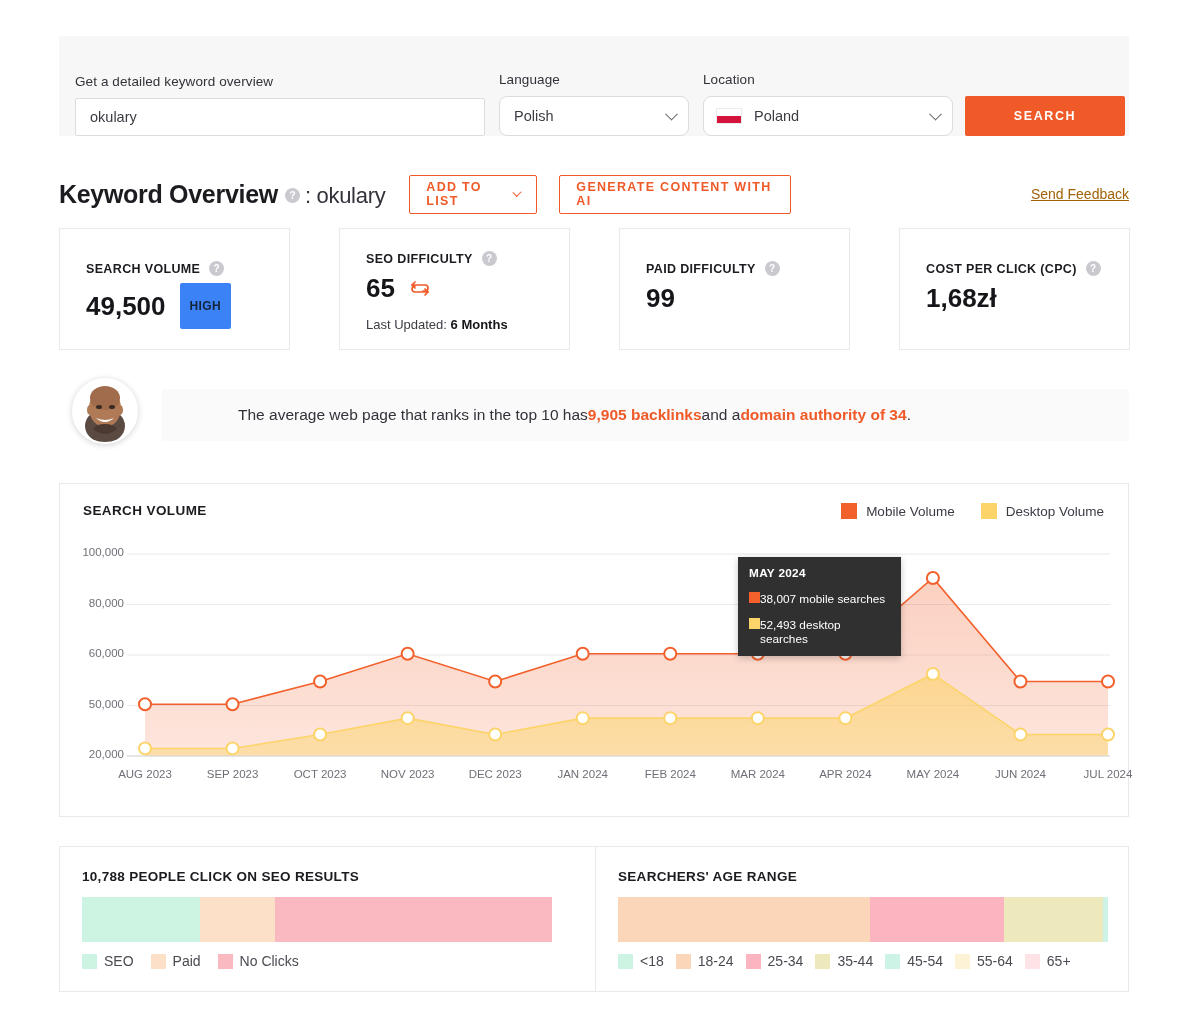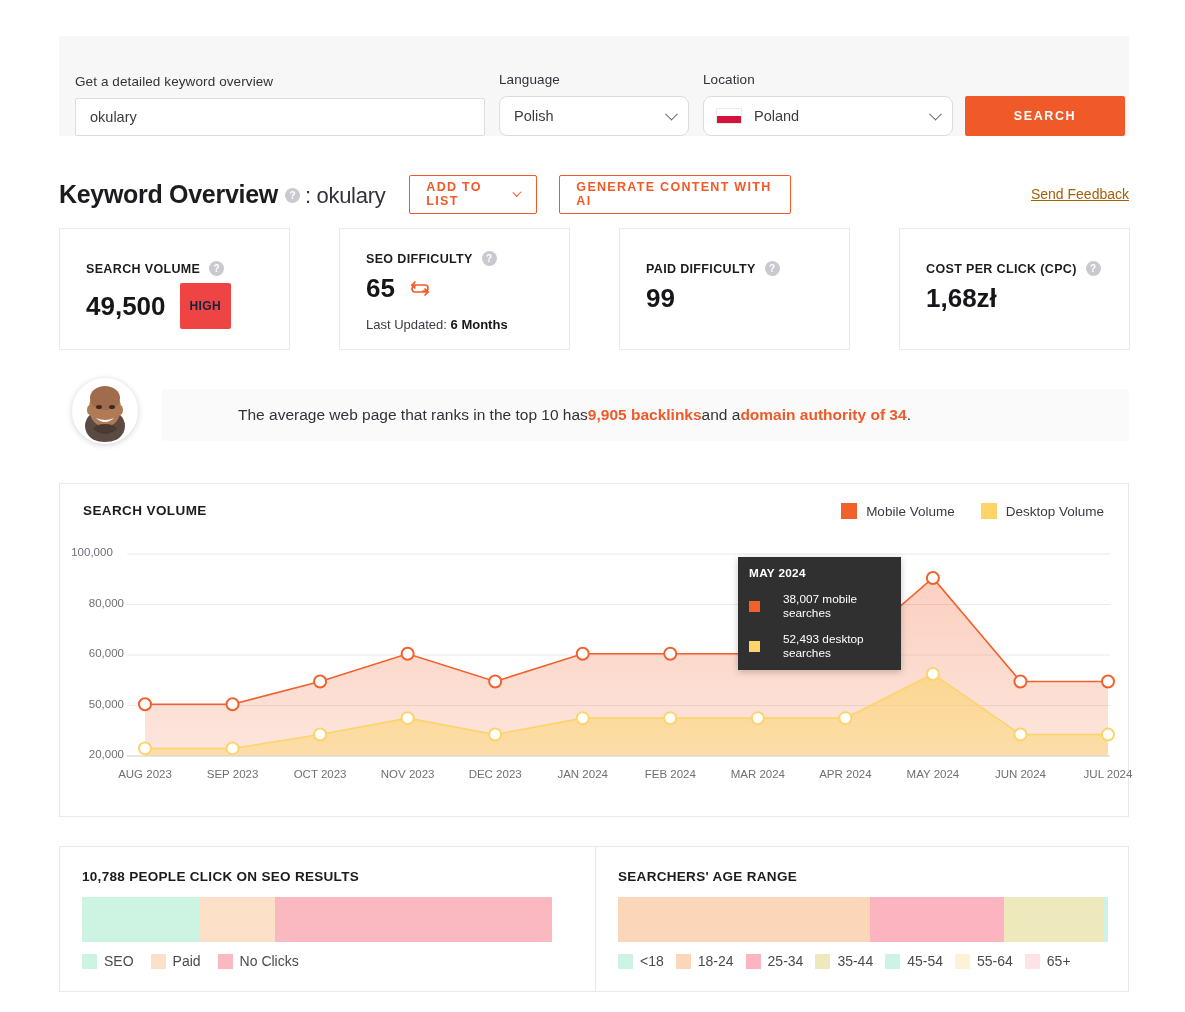--- a/index.html
+++ b/index.html
@@ -126,21 +126,21 @@
     color: #1b1b20; display: flex; align-items: center;
   }
   .card-label .help-dot { margin: 0 0 0 9px; vertical-align: 0; }
   .card-value {
     position: absolute; left: 26px; top: 54px;
     font-size: 26px; font-weight: bold; color: #16161a;
     display: flex; align-items: center;
   }
   .badge-high {
     margin-left: 14px;
-    background: #ef4444; color: #14243b;
+    background: #3b82f6; color: #14243b;
     font-size: 12px; font-weight: bold; letter-spacing: .4px;
     padding: 16px 10px; border-radius: 2px;
   }
   .card-2 .card-label { top: 22px; }
   .card-2 .card-value { top: 44px; }
   .refresh-ico { margin-left: 14px; color: #ef5a28; }
   .card-sub {
     position: absolute; left: 26px; top: 88px;
     font-size: 13px; color: #3b3b44;
   }
@@ -196,21 +196,21 @@
 
   .tooltip {
     position: absolute; left: 678px; top: 73px;
     width: 163px; background: #303030; color: #fff;
     padding: 9px 11px 10px 11px;
     font-size: 11.8px;
     box-shadow: 0 2px 7px rgba(0,0,0,.22);
     z-index: 5;
   }
   .tt-title { font-weight: bold; font-size: 11.8px; letter-spacing: .3px; margin-bottom: 7px; }
-  .tt-row { display: flex; align-items: center; gap: 23px; margin-top: 12px; }
+  .tt-row { display: flex; align-items: flex-start; gap: 0; margin-top: 12px; }
   .tt-sw { width: 11px; height: 11px; flex: none; }
 
   
   .bp {
     position: absolute; top: 846px; height: 146px;
     background: #fff; border: 1px solid #e9e9ec;
   }
   .bp-left  { left: 59px;  width: 570px; }
   .bp-right { left: 595px; width: 534px; }
   .bp-title {
@@ -416,21 +416,21 @@
           <circle cx="785.3636363636364" cy="180.125" r="6" fill="#fff" stroke="#fcd46a" stroke-width="2"></circle>
           <circle cx="872.909090909091" cy="135.9375" r="6" fill="#fff" stroke="#fcd46a" stroke-width="2"></circle>
           <circle cx="960.4545454545454" cy="196.5375" r="6" fill="#fff" stroke="#fcd46a" stroke-width="2"></circle>
           <circle cx="1048" cy="196.5375" r="6" fill="#fff" stroke="#fcd46a" stroke-width="2"></circle>
           <line x1="67" x2="1050" y1="218" y2="218" stroke="#d7d7da" stroke-width="1"></line>
         </svg>
         <div class="ylab" style="left: 0px; top: 210px;">20,000</div>
         <div class="ylab" style="left: 0px; top: 159.5px;">50,000</div>
         <div class="ylab" style="left: 0px; top: 109px;">60,000</div>
         <div class="ylab" style="left: 0px; top: 58.5px;">80,000</div>
-        <div class="ylab" style="left: 0px; top: 8px; text-align: center;">100,000</div>
+        <div class="ylab" style="left: 0px; top: 8px;">100,000</div>
         <div class="xlab" style="left: 40px;">AUG 2023</div>
         <div class="xlab" style="left: 127.545px;">SEP 2023</div>
         <div class="xlab" style="left: 215.091px;">OCT 2023</div>
         <div class="xlab" style="left: 302.636px;">NOV 2023</div>
         <div class="xlab" style="left: 390.182px;">DEC 2023</div>
         <div class="xlab" style="left: 477.727px;">JAN 2024</div>
         <div class="xlab" style="left: 565.273px;">FEB 2024</div>
         <div class="xlab" style="left: 652.818px;">MAR 2024</div>
         <div class="xlab" style="left: 740.364px;">APR 2024</div>
         <div class="xlab" style="left: 827.909px;">MAY 2024</div>

